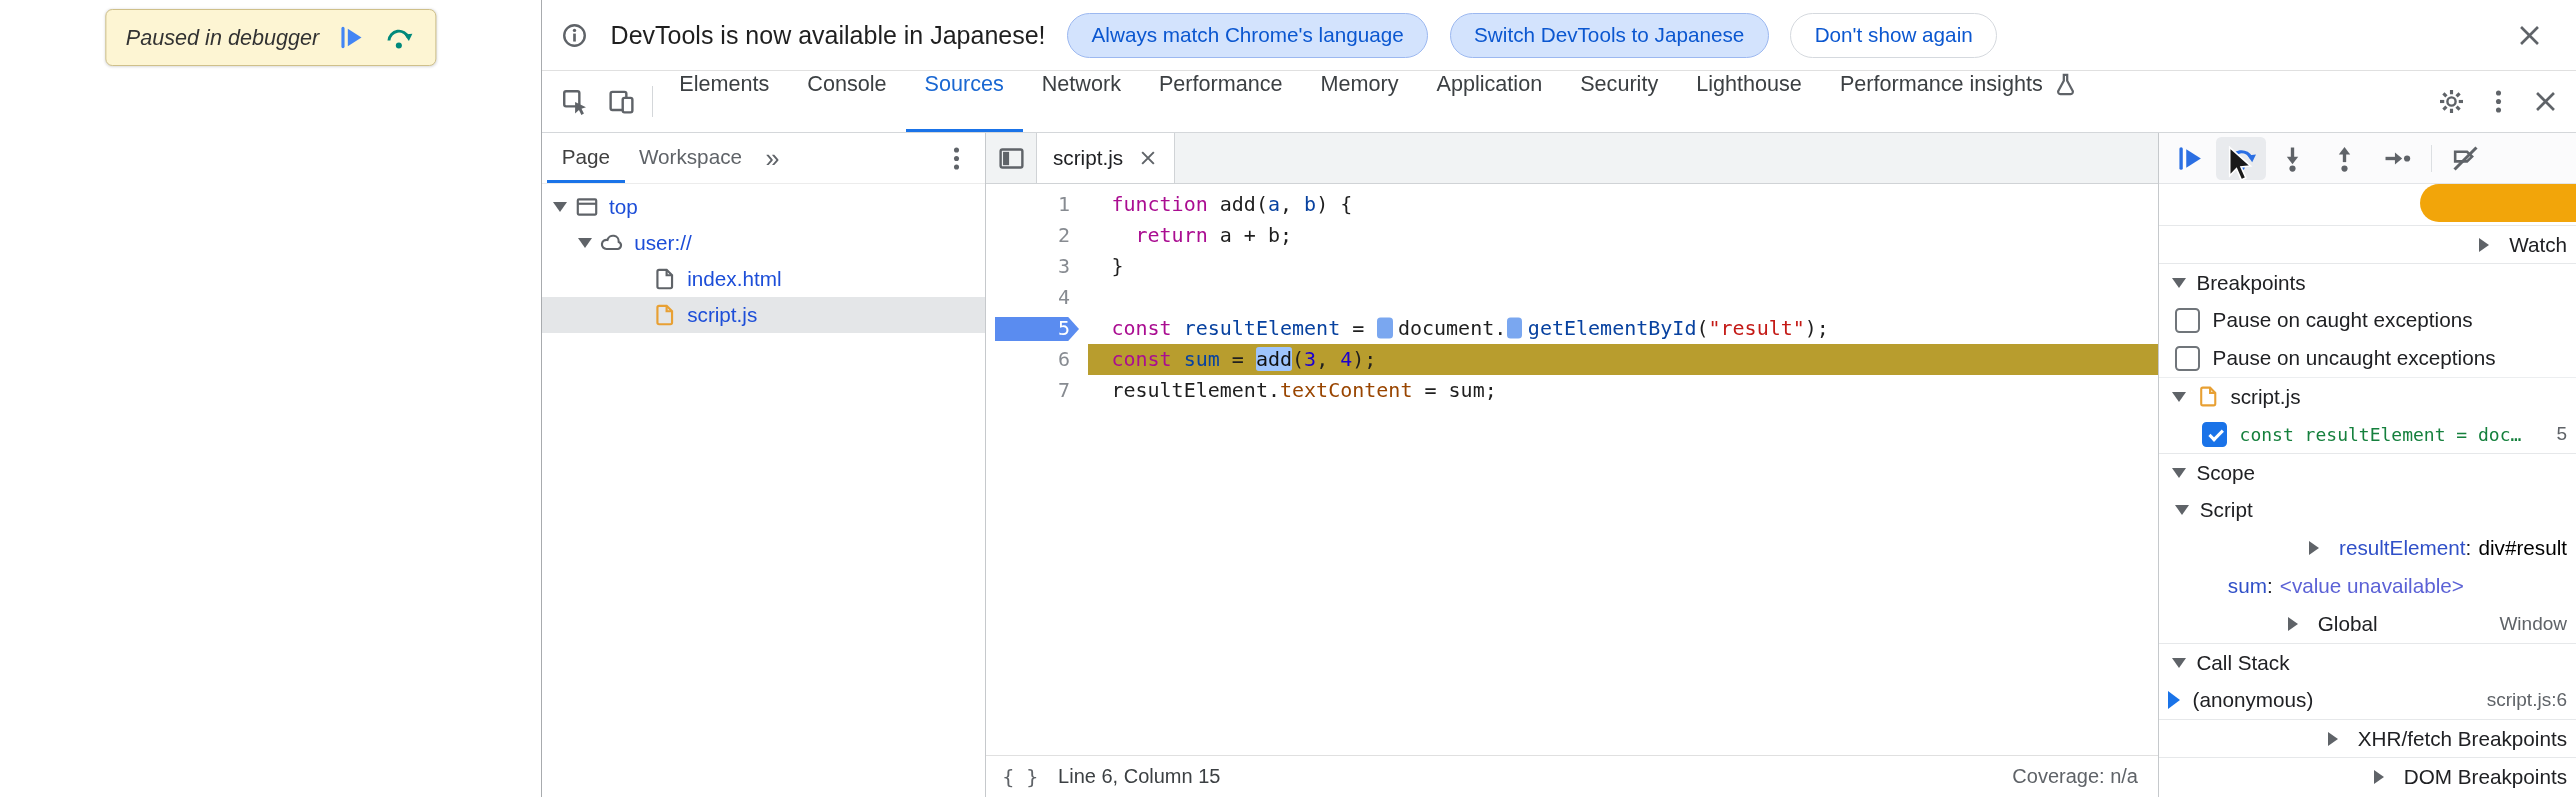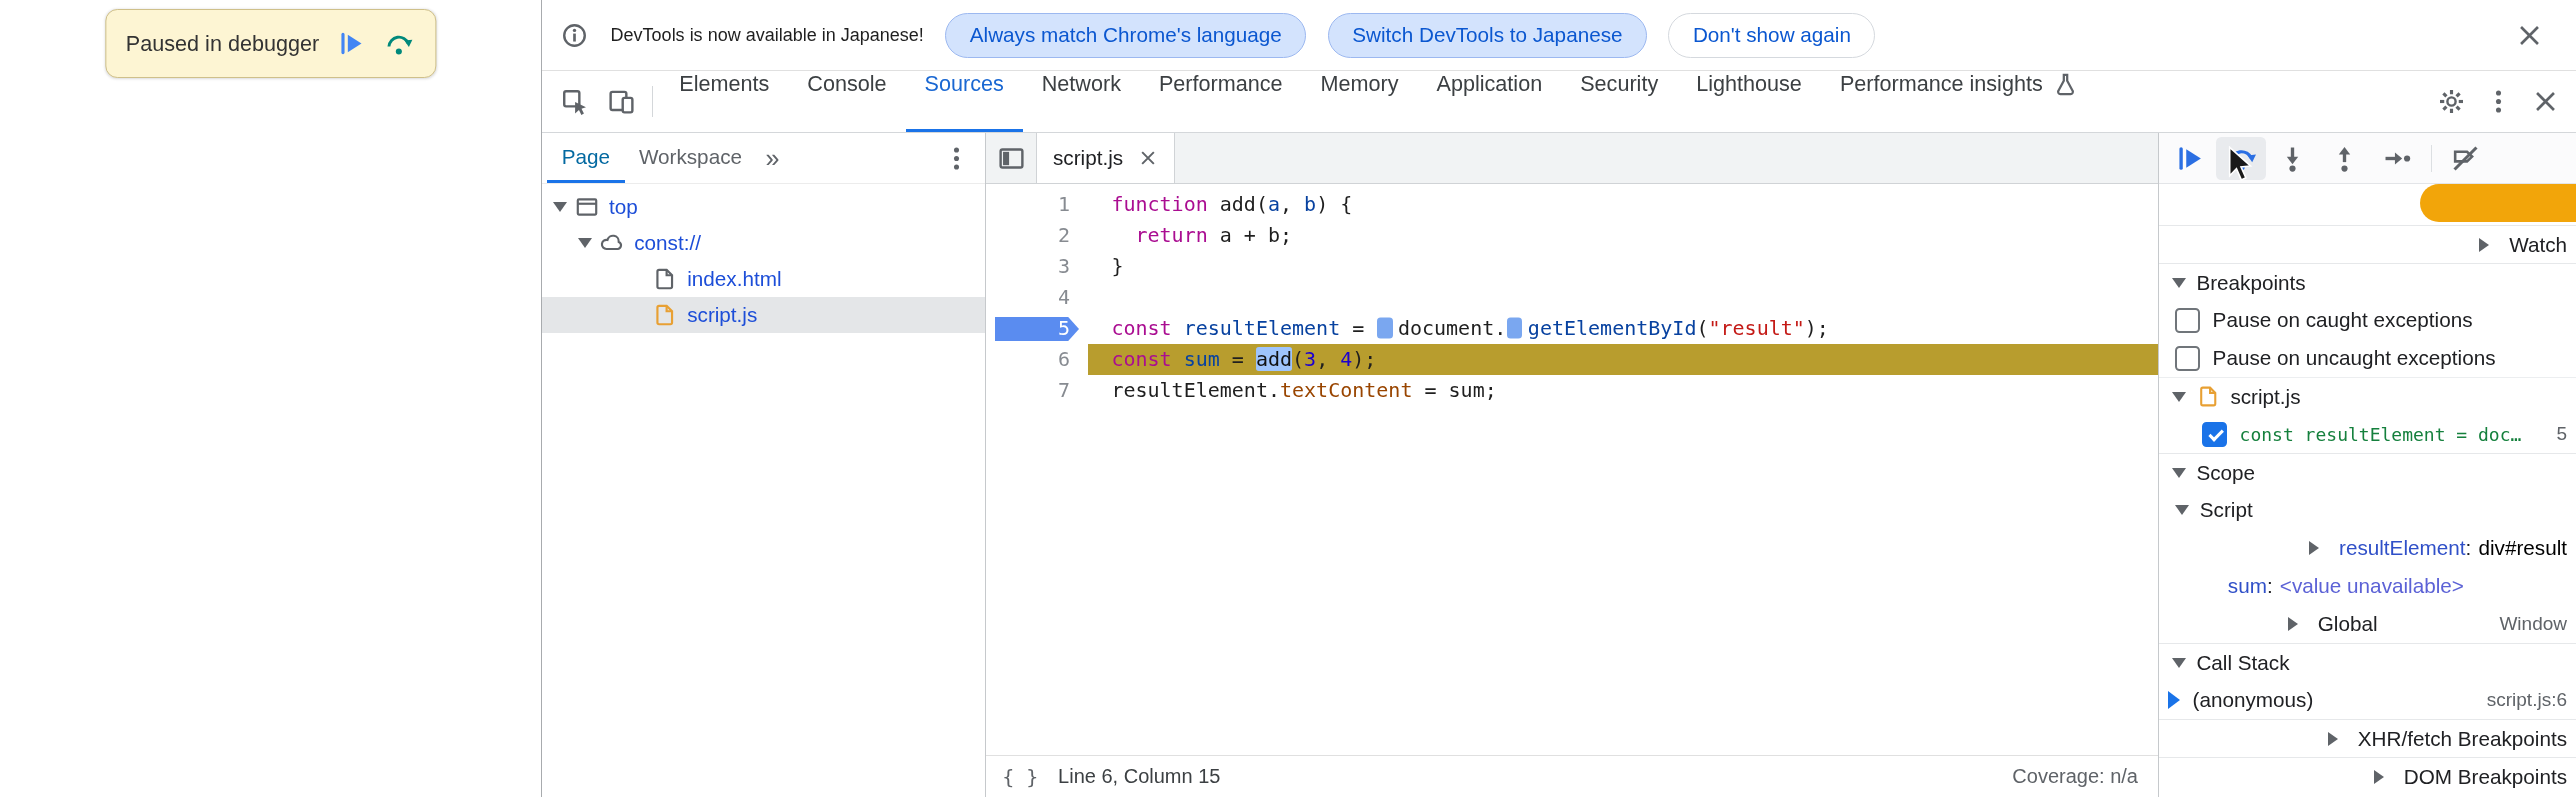--- a/index.html
+++ b/index.html
@@ -8,42 +8,42 @@
     font-family:"Liberation Sans","DejaVu Sans",sans-serif;
     background:#fff;color:#202124;
   }
   .svgi{display:inline-flex;align-items:center;justify-content:center;flex:none}
   .svgi svg{width:100%;height:100%}
 
   
   #page-region{position:absolute;left:0;top:0;width:541px;height:797px;background:#fff}
   .paused-banner{
     position:absolute;top:9px;left:50%;transform:translateX(-50%);
-    height:47px;display:flex;align-items:center;gap:16px;padding:10px 20px;
-    background:#fdf5d3;border:0.9px solid #cfc08a;border-radius:12px;
-    box-shadow:0 0.9px 2.7px rgba(0,0,0,.15);white-space:nowrap;
+    height:47px;display:flex;align-items:center;gap:16px;padding:4px 20px;
+    background:#fdf5d3;border:0.9px solid #cfc08a;border-radius:7px;
+    box-shadow:0 0.9px 2.7px rgba(0,0,0,.15);white-space:nowrap;font-style:italic;
   }
   .pb-label{font-size:21.6px;color:#333}
   .pb-btn{border:0;background:none;padding:0;width:32px;height:32px;cursor:pointer;display:flex;align-items:center;justify-content:center}
   .pb-btn .svgi{width:29px;height:29px}
   .pb-resume{color:#4285f4}
   .pb-step{color:#00897b}
 
   
   #devtools{
     position:absolute;left:541px;top:0;width:2035px;height:797px;
     border-left:0.9px solid #a8abae;box-sizing:border-box;
     display:flex;flex-direction:column;background:#fff;
   }
 
   
   .infobar{height:70px;flex:none;display:flex;align-items:center;gap:21.6px;
     padding:0 23.4px 0 18px;border-bottom:0.9px solid #e0e0e0;background:#fff}
   .infobar .info-ic{width:29px;height:29px;color:#5f6368}
-  .ib-msg{font-size:18px;color:#1f1f1f;white-space:nowrap}
+  .ib-msg{font-size:25px;color:#1f1f1f;white-space:nowrap}
   .ib-btn{height:45px;border-radius:22.5px;padding:0 23.4px;font-size:20.7px;color:#0b57d0;
     background:#d3e3fd;border:1.8px solid #9cb8f0;cursor:pointer;font-family:inherit;white-space:nowrap}
   .ib-btn.plain{background:#fff;border-color:#d5d9de}
   .icon-btn{border:0;background:none;width:47px;height:47px;display:flex;align-items:center;
     justify-content:center;padding:0;cursor:pointer;color:#5f6368;flex:none}
   .icon-btn .svgi{width:29px;height:29px}
   .ib-close{margin-left:auto}
 
   
   .main-toolbar{height:61px;flex:none;display:flex;align-items:center;background:#fff;
@@ -57,21 +57,21 @@
   .mt-right{margin-left:auto;display:flex;align-items:center;padding-right:7.2px}
 
   
   .content{flex:1;display:flex;min-height:0}
 
   
   .navigator{width:443px;flex:none;border-right:0.9px solid #c6c9cc;display:flex;flex-direction:column;background:#fff}
   .nav-header{height:50px;flex:none;display:flex;align-items:center;border-bottom:0.9px solid #ececec;padding:0 5.4px}
   .nav-tab{height:100%;display:flex;align-items:center;padding:0 14.4px;font-size:20.7px;color:#5f6368;
     border-bottom:3.6px solid transparent;box-sizing:border-box;cursor:pointer}
-  .nav-tab.selected{color:#0369a1;border-bottom-color:#1a73e8}
+  .nav-tab.selected{color:#404040;border-bottom-color:#1a73e8}
   .nav-chev{font-size:25px;color:#5f6368;padding:0 9px;cursor:pointer}
   #file-tree{flex:1;padding-top:5.4px}
   .tree-row{height:36px;display:flex;align-items:center;font-size:20.7px;cursor:pointer}
   .tree-row.selected{background:#e4e6e8}
   .tree-row .svgi{width:26px;height:26px;margin:0 9px 0 7.2px;color:#5f6368}
   .tree-row [data-name="js-file-icon"]{color:#e8a033}
   .tree-label{color:#1d4ed8;white-space:nowrap}
 
   .tri{width:0;height:0;border-style:solid;flex:none}
   .tri.down{border-width:10px 7.2px 0 7.2px;border-color:#5f6368 transparent transparent transparent}
@@ -337,21 +337,21 @@
             </span>
             <span class="tree-label" data-name="tree-item-label">top</span>
           </div>
           <div class="tree-row" data-name="tree-item-file" style="padding-left:36px">
             <span class="tri down" data-name="disclosure-expanded-icon"></span>
             <span class="svgi " data-name="cloud-icon">
               <svg viewBox="0 0 24 24">
                 <path d="M7 17.5a4.2 4.2 0 1 1 .8-8.3A5.3 5.3 0 0 1 18.2 11a3.4 3.4 0 0 1-.7 6.5z" fill="none" stroke="currentColor" stroke-width="2"></path>
               </svg>
             </span>
-            <span class="tree-label" data-name="tree-item-label">const://</span>
+            <span class="tree-label" data-name="tree-item-label">user://</span>
           </div>
           <div class="tree-row" data-name="tree-item-index-html" style="padding-left:86px">
             <span class="tri none" data-name="disclosure-spacer"></span>
             <span class="svgi " data-name="file-icon">
               <svg viewBox="0 0 24 24">
                 <path d="M6.5 3.5h7l5 5V19c0 .8-.7 1.5-1.5 1.5H6.5c-.8 0-1.5-.7-1.5-1.5V5c0-.8.7-1.5 1.5-1.5z" fill="none" stroke="currentColor" stroke-width="2"></path>
                 <path d="M13.5 3.5v5h5" fill="none" stroke="currentColor" stroke-width="2"></path>
               </svg>
             </span>
             <span class="tree-label" data-name="tree-item-label">index.html</span>

